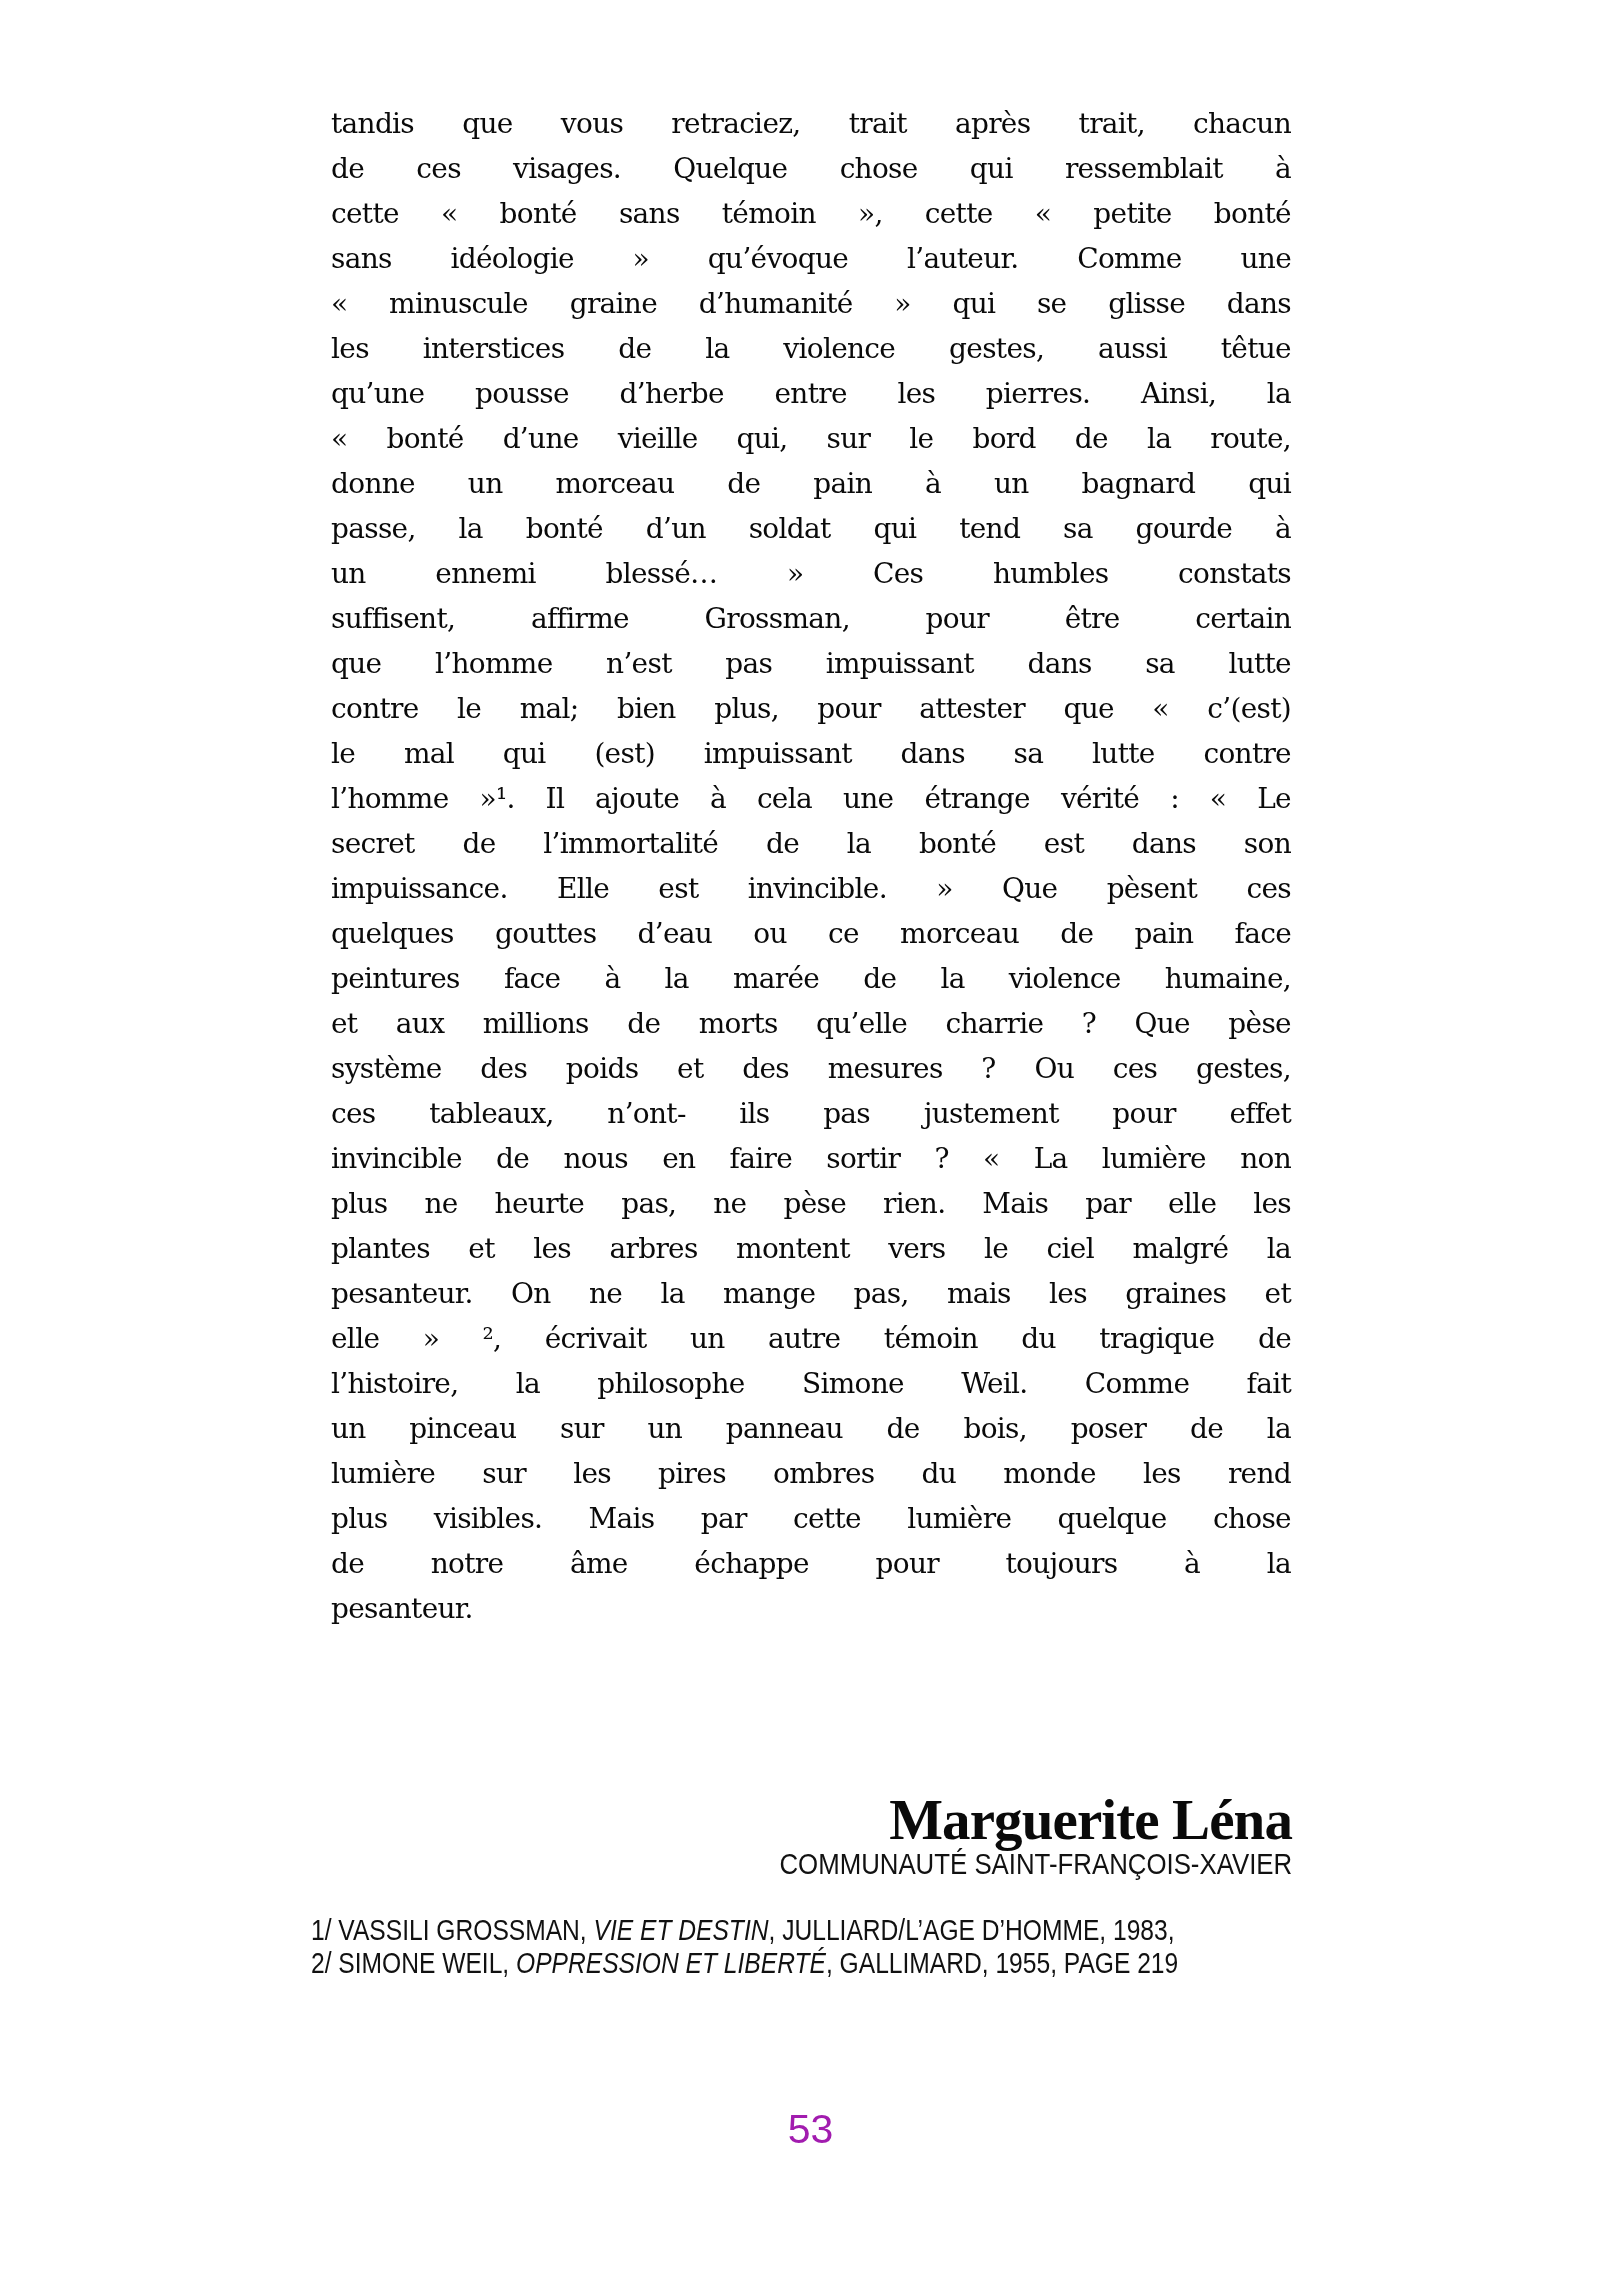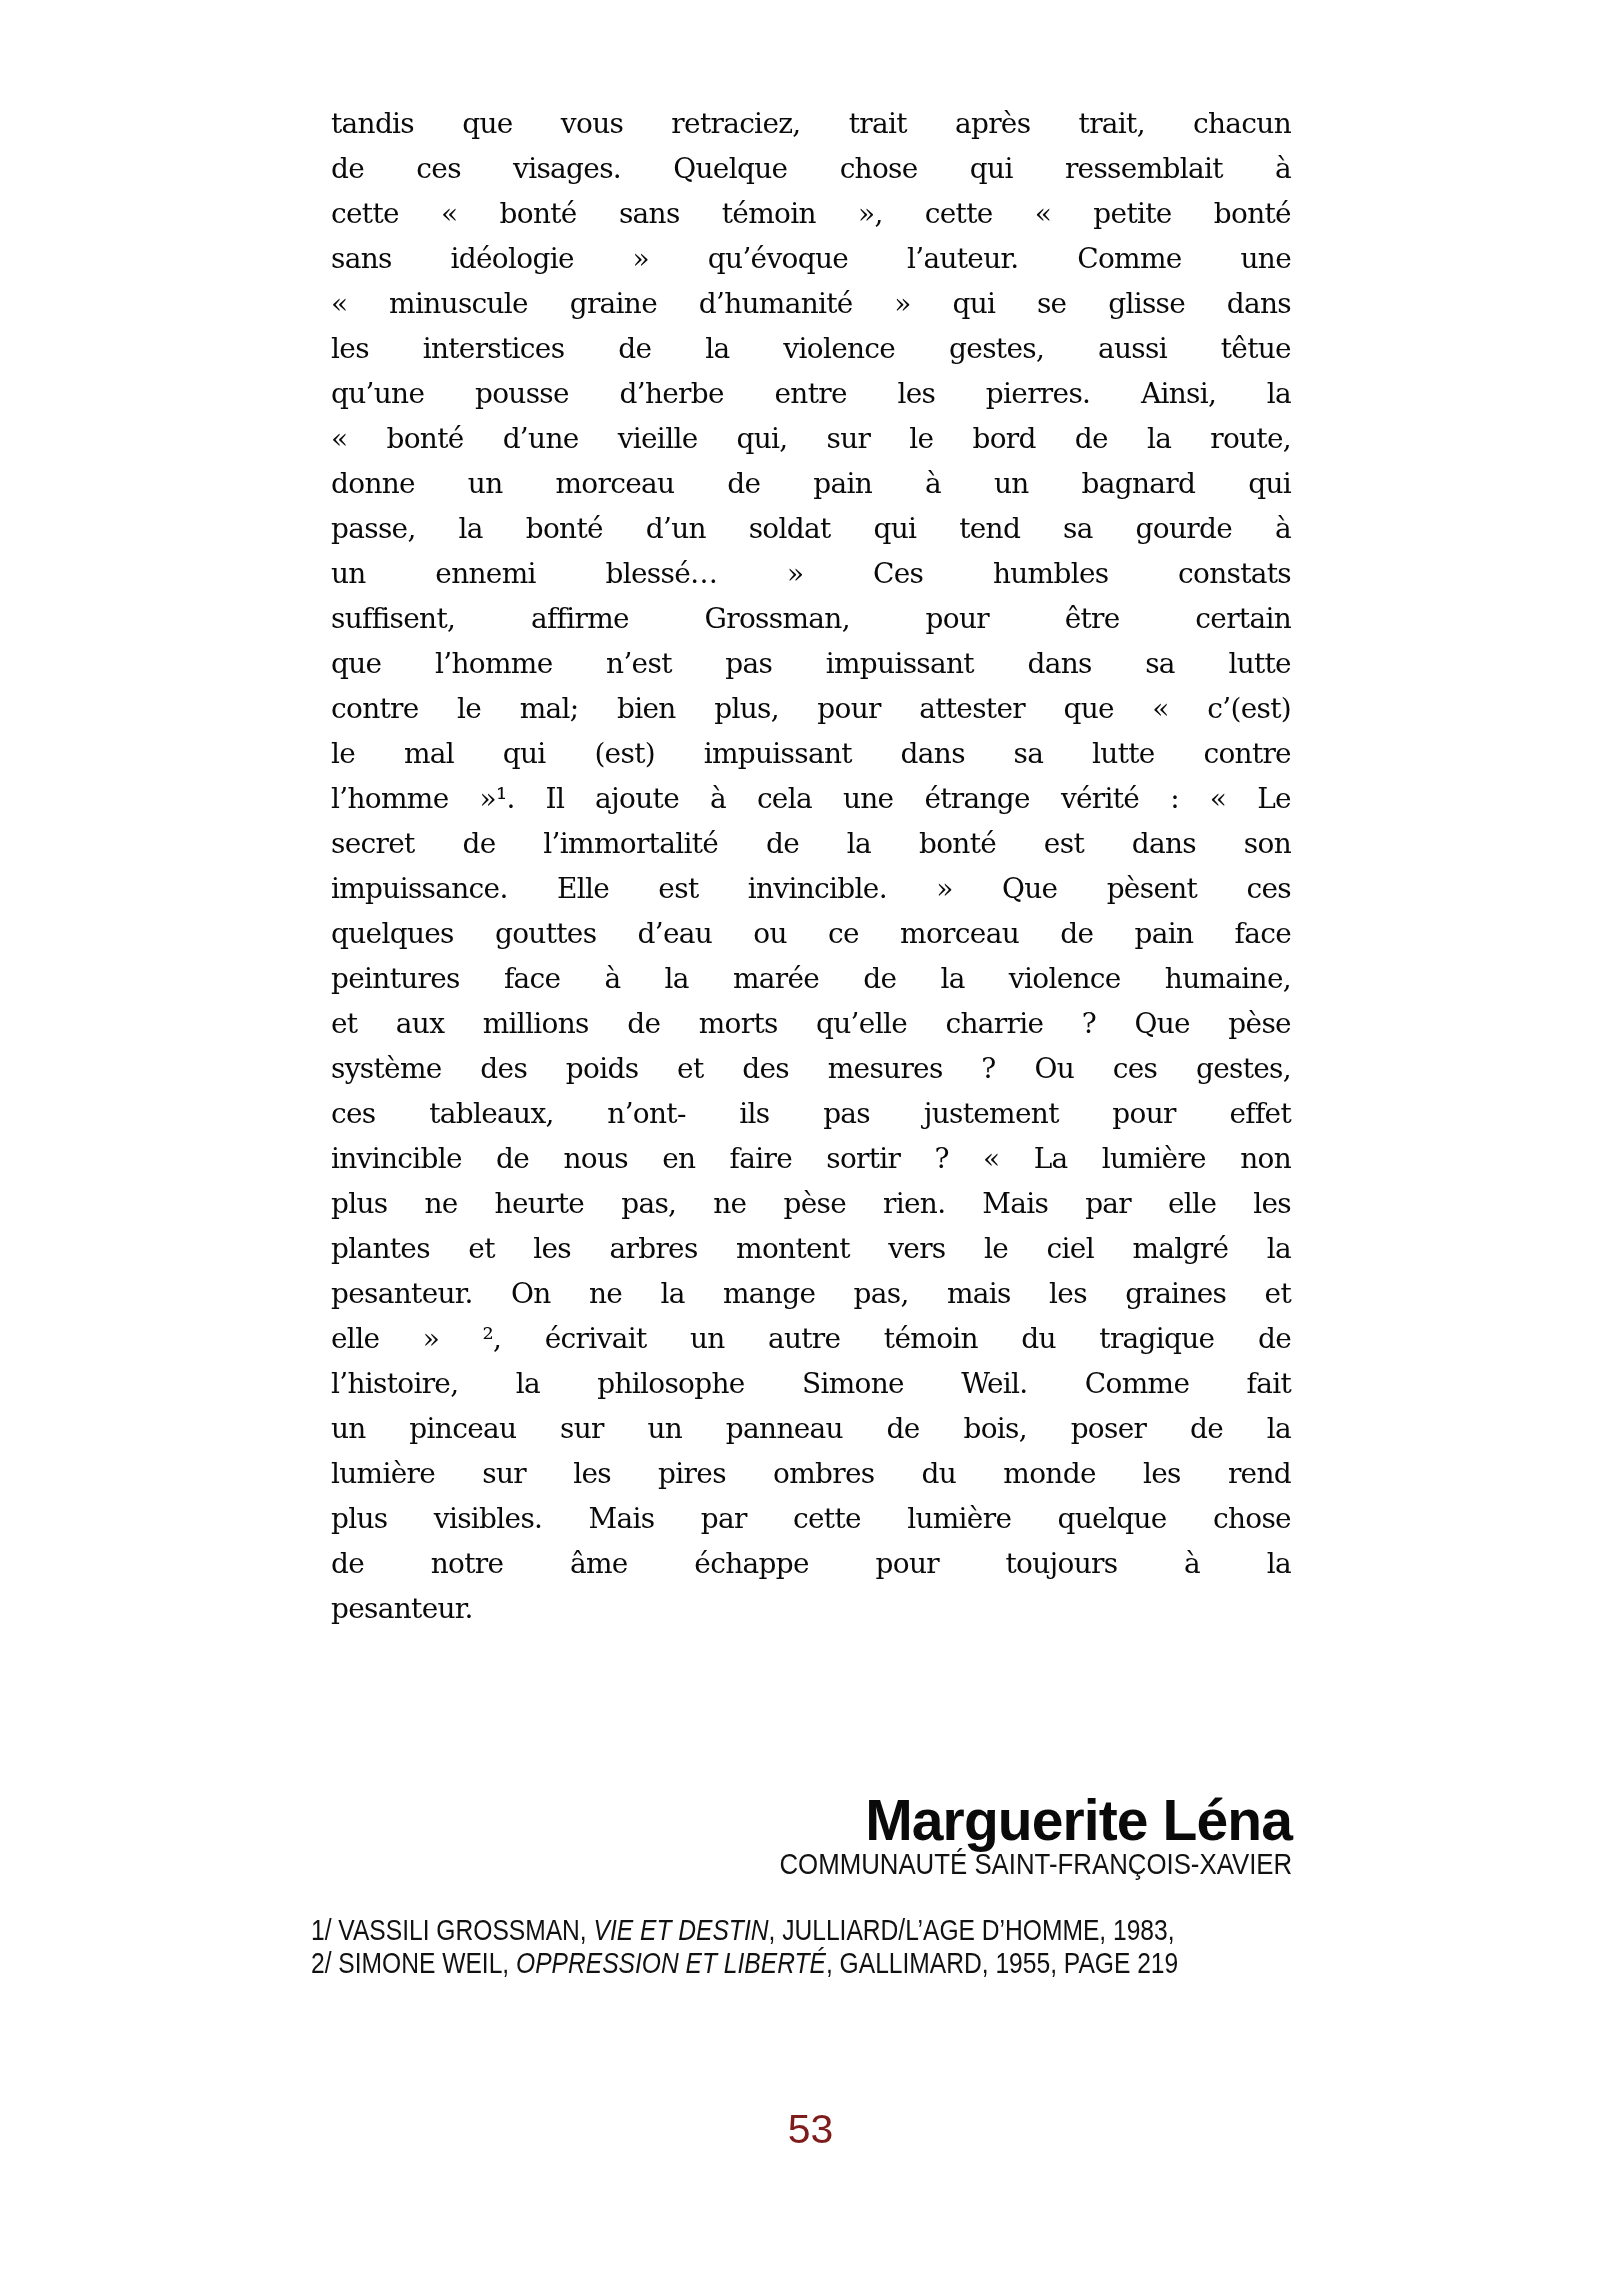--- a/index.html
+++ b/index.html
@@ -27,21 +27,21 @@
   .article .line.last{
     text-align-last:left;
   }
   .signature{
     position:absolute;
     right:329px;top:1787px;
     font-weight:bold;
     font-size:57px;
     letter-spacing:-0.9px;
     text-align:right;
-    font-family:Liberation Sans, sans-serif;
+    font-family:Liberation Serif, serif;
   }
   .affiliation{
     position:absolute;
     right:329px;top:1847px;
     font-family:"Liberation Sans", sans-serif;
     font-size:30px;
     letter-spacing:0;
     white-space:nowrap;
     transform:scaleX(0.86);
     transform-origin:100% 0;
@@ -61,21 +61,21 @@
     height:33px;
     line-height:33px;
   }
   .footnotes em{font-style:italic;}
   .pagenum{
     position:absolute;
     left:0;right:0;top:2106px;
     text-align:center;
     font-family:"Liberation Sans", sans-serif;
     font-size:41px;
-    color:#7f1d1d;
+    color:#a21caf;
   }
 </style>
 </head>
 <body>
 
 <div class="page">
 
   <main class="article" id="article">
       <div class="line">tandis que vous retraciez, trait après trait, chacun</div>
       <div class="line">de ces visages. Quelque chose qui ressemblait à</div>

